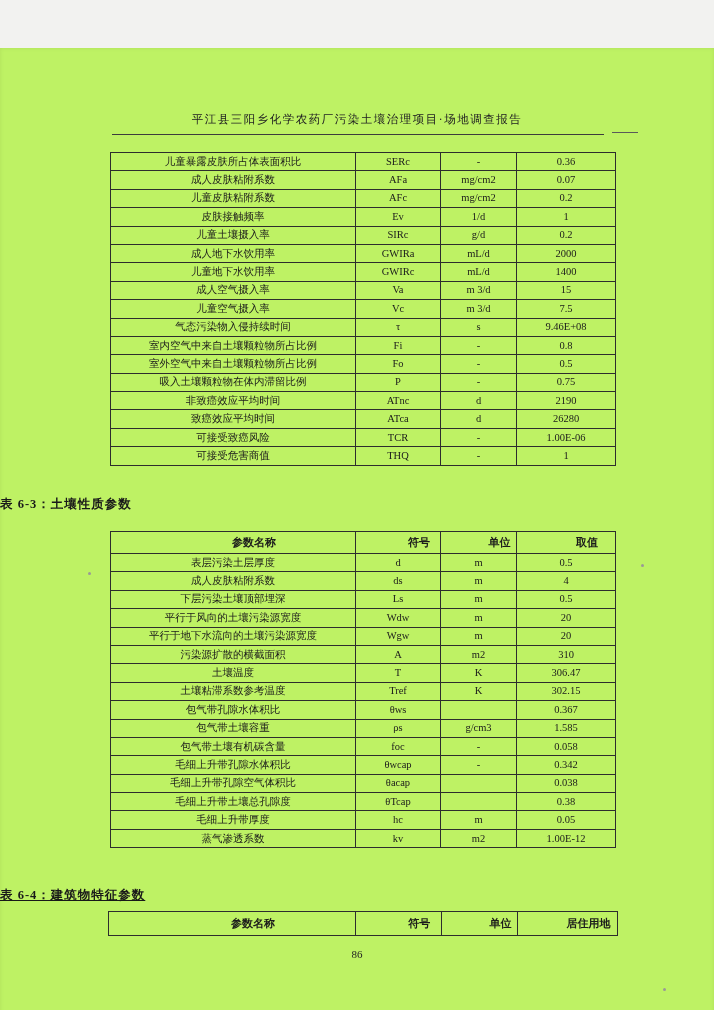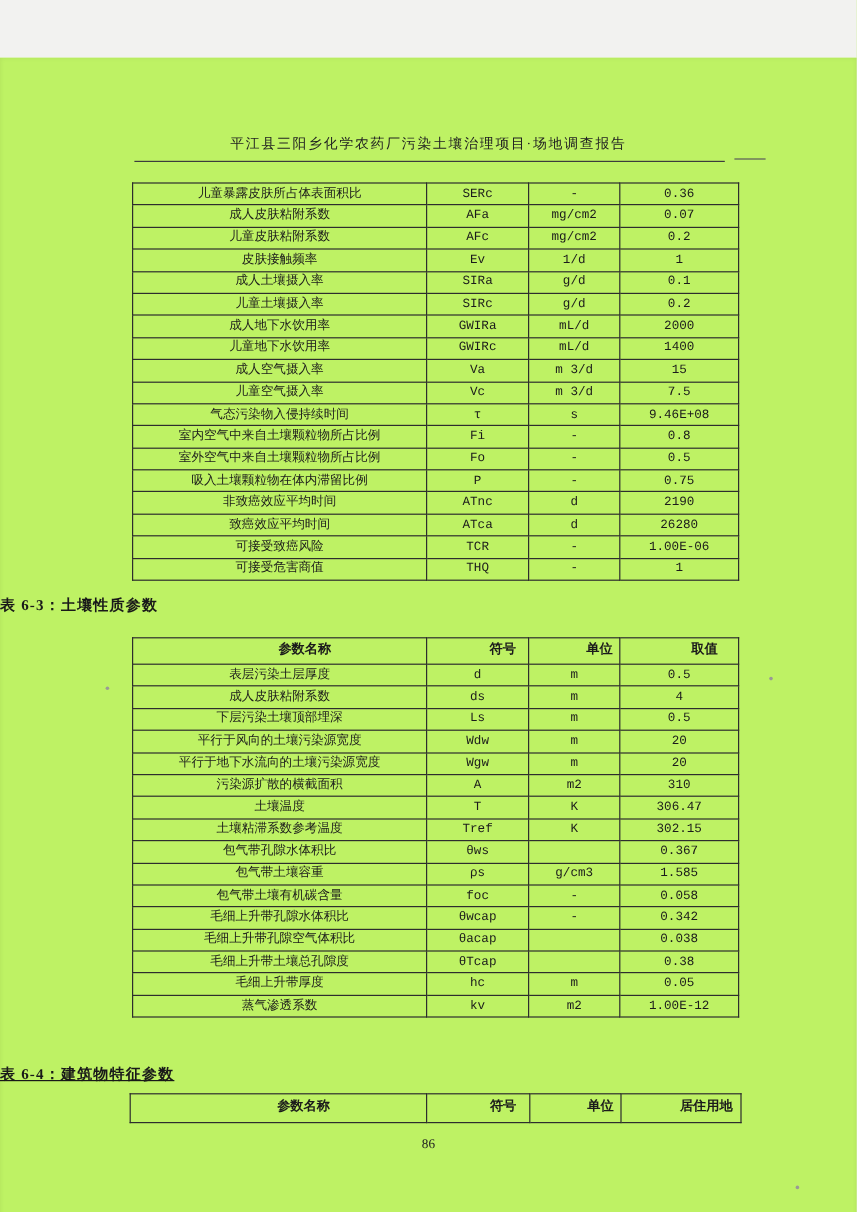--- a/index.html
+++ b/index.html
@@ -24,21 +24,20 @@
     border-top:1.5px solid #3c3c3c;
   }
   .header-rule-dash{
     position:absolute;top:84px;left:612px;width:26px;height:0;
     border-top:1.5px solid #5a5a5a;
   }
   table{
     border-collapse:collapse;table-layout:fixed;
     position:absolute;left:110px;width:505px;
     background:transparent;
-    font-family:Liberation Mono, monospace;
   }
   #exposure-table{top:104px;}
   #soil-table{top:483px;}
   #building-table{top:863px;left:108px;width:510px;}
   col.c1{width:245px;} col.c2{width:85px;} col.c3{width:76px;} col.c4{width:99px;}
   td,th{
     border:1px solid #2d2d2d;
     padding:0 2px;text-align:center;vertical-align:middle;
     font-size:10.5px;line-height:1.15;height:17.4px;
     overflow:hidden;white-space:nowrap;color:#1b1b1b;
@@ -99,26 +98,20 @@
           <td>0.2</td>
         </tr>
 
         <tr>
           <td>皮肤接触频率</td>
           <td>Ev</td>
           <td>1/d</td>
           <td>1</td>
         </tr>
 
-        <tr>
-          <td>成人土壤摄入率</td>
-          <td>SIRa</td>
-          <td>g/d</td>
-          <td>0.1</td>
-        </tr>
 
         <tr>
           <td>儿童土壤摄入率</td>
           <td>SIRc</td>
           <td>g/d</td>
           <td>0.2</td>
         </tr>
 
         <tr>
           <td>成人地下水饮用率</td>

